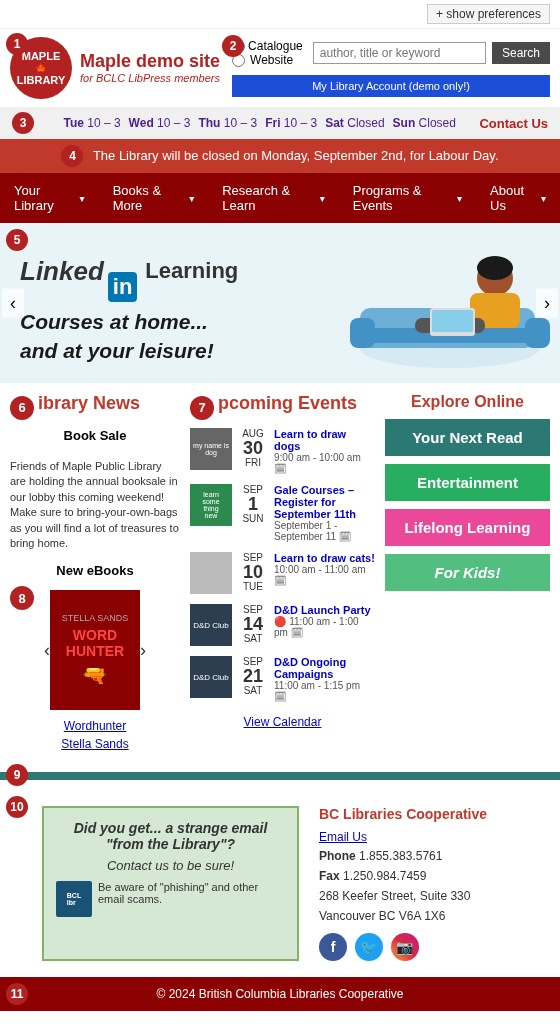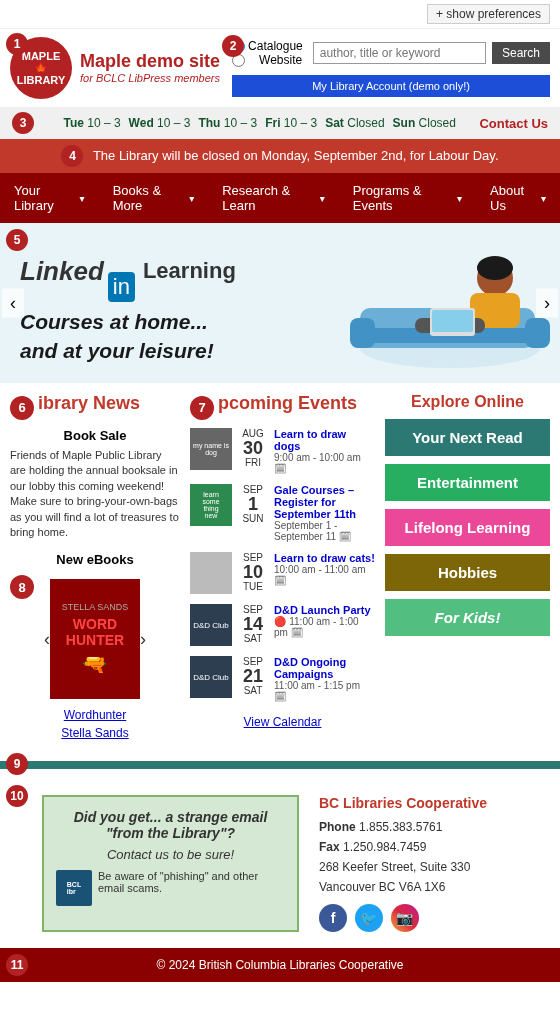--- a/index.html
+++ b/index.html
@@ -18,21 +18,21 @@
     .logo-subtitle { color: #b22222; font-size: 11px; font-style: italic; }
     .search-area { flex: 1; }
     .search-row { display: flex; align-items: center; gap: 6px; margin-bottom: 4px; }
     .search-input { flex: 1; border: 1px solid #999; padding: 3px 6px; font-size: 12px; color: #999; }
     .search-btn { background: #4a4a4a; color: #fff; border: none; padding: 4px 10px; font-size: 12px; cursor: pointer; }
     .my-account-btn { background: #1d4ed8; color: #fff; border: none; padding: 5px 10px; font-size: 11px; cursor: pointer; width: 100%; margin-top: 4px; }
 
     
     .hours-bar { background: #f0f0f0; padding: 5px 12px; display: flex; justify-content: space-between; align-items: center; font-size: 12px; }
     .hours-list { display: flex; gap: 8px; flex-wrap: wrap; }
-    .hours-item { color: #14532d; }
+    .hours-item { color: #4c1d95; }
     .hours-item span.day { font-weight: bold; }
     .contact-us { color: #b22222; font-weight: bold; font-size: 13px; }
 
     
     .alert-bar { background: #c0392b; color: #fff; padding: 6px 12px; font-size: 13px; text-align: center; }
 
     
     .nav-bar { background: #8b0000; display: flex; padding: 0; }
     .nav-item { color: #fff; font-size: 13px; padding: 10px 14px; cursor: pointer; display: flex; align-items: center; gap: 3px; }
     .nav-arrow { font-size: 10px; }
@@ -49,21 +49,21 @@
     .hero-prev { left: 2px; }
     .hero-next { right: 2px; }
 
     
     .main-content { display: flex; padding: 10px; gap: 10px; }
 
     
     .left-col { flex: 0 0 170px; }
     .section-title-red { color: #c0392b; font-size: 18px; font-weight: bold; margin-bottom: 8px; }
     .book-sale { margin-bottom: 12px; }
-    .book-sale h4 { font-size: 13px; font-weight: bold; text-align: center; margin-bottom: 5px; }
+    .book-sale h4 { font-size: 13px; font-weight: bold; text-align: center; margin-bottom: 16px; }
     .book-sale p { font-size: 11px; color: #333; line-height: 1.4; }
     .new-ebooks { }
     .new-ebooks h4 { font-size: 13px; font-weight: bold; text-align: center; margin-bottom: 8px; }
     .ebook-carousel { position: relative; display: flex; align-items: center; justify-content: center; }
     .ebook-prev, .ebook-next { background: none; border: none; font-size: 18px; cursor: pointer; color: #333; }
     .ebook-cover { width: 90px; height: 120px; background: #8b0000; display: flex; align-items: center; justify-content: center; flex-direction: column; color: #fff; font-size: 10px; text-align: center; padding: 4px; }
     .ebook-info { text-align: center; margin-top: 6px; }
     .ebook-info a { color: #0000cc; font-size: 12px; text-decoration: underline; }
 
     
@@ -148,21 +148,21 @@
 
   <div style="flex:1; position:relative;">
     <span class="badge" style="top:-4px; left:-10px; z-index:10;">2</span>
     <div class="search-area">
       <div class="search-row">
         <div style="display:flex; flex-direction:column; font-size:12px; margin-right:4px;">
           <label style="display:flex; align-items:center; gap:3px; font-size:12px;">
             <input type="radio" name="search-type" checked="" style="">
             <span>Catalogue</span>
           </label>
-          <label style="display:flex; align-items:center; gap:14px; font-size:12px;">
+          <label style="display:flex; align-items:center; gap:5px; font-size:12px;">
             <input type="radio" name="search-type" style="">
             <span>Website</span>
           </label>
         </div>
         <input class="search-input" type="text" placeholder="author, title or keyword" style="">
         <button class="search-btn">Search</button>
       </div>
       <button class="my-account-btn">My Library Account (demo only!)</button>
     </div>
   </div>
@@ -208,21 +208,21 @@
     <span class="nav-arrow">▾</span>
   </div>
 </div>
 
 <div class="hero" style="position:relative;">
   <span class="badge" style="position:absolute; top:6px; left:6px; z-index:10;">5</span>
   <button class="hero-prev">‹</button>
   <div class="hero-content">
     <div class="linkedin-logo">
       <span style="font-size:26px; font-weight:900; color:#333; font-style:italic;">Linked</span>
-      <span style="background:#0077b5; color:#fff; font-size:22px; font-weight:normal; padding:2px 5px; border-radius:4px;margin-top:32px;">in</span>
+      <span style="background:#0077b5; color:#fff; font-size:22px; font-weight:bold; padding:2px 5px; border-radius:4px;margin-top:32px;">in</span>
       <span style="font-size:22px; font-weight:bold; color:#333; margin-left:4px;">Learning</span>
     </div>
     <div class="hero-tagline">
       <span style="font-size:21px; font-style:italic; font-weight:bold;">C</span><span style="font-size:21px; font-style:italic; font-weight:bold;">ourses at home...</span><br>
       <span style="font-size:21px; font-style:italic; font-weight:bold;">and at your leisure!</span>
     </div>
   </div>
 
   <div style="position:absolute; right:0; bottom:0; width:220px; height:155px;">
     <svg width="220" height="155" viewBox="0 0 220 155">
@@ -359,21 +359,20 @@
     <div class="view-calendar">
       <a href="#" style="color:#0000cc; font-size:12px; text-decoration:underline;">View Calendar</a>
     </div>
   </div>
 
   <div class="right-col">
     <div class="explore-title">Explore Online</div>
     <button class="explore-btn btn-dark-teal">Your Next Read</button>
     <button class="explore-btn btn-green">Entertainment</button>
     <button class="explore-btn btn-dark-blue">Lifelong Learning</button>
-    <button class="explore-btn btn-olive">Hobbies</button>
     <button class="explore-btn btn-lime-green" style="font-style:italic;">For Kids!</button>
   </div>
 </div>
 
 <div class="divider-teal" style="position:relative;">
   <span class="badge" style="position:absolute; left:6px; top:-8px;">9</span>
 </div>
 
 <div class="footer-content" style="position:relative;">
   <span class="badge" style="position:absolute; left:6px; top:6px;">10</span>
@@ -382,20 +381,21 @@
     <div class="phishing-title">Did you get... a strange email "from the Library"?</div>
     <div class="phishing-cta">Contact us to be sure!</div>
     <div class="phishing-note">
       <div class="bclc-logo-small">BCL<br>ibr</div>
       <span>Be aware of "phishing" and other email scams.</span>
     </div>
   </div>
 
   <div class="contact-info">
     <h3>BC Libraries Cooperative</h3>
+    <div class="email-link">Email Us</div>
     <p><strong>Phone</strong> <span>1.855.383.5761</span></p>
     <p><strong>Fax</strong> <span>1.250.984.7459</span></p>
     <p>268 Keefer Street, Suite 330</p>
     <p>Vancouver BC V6A 1X6</p>
     <div class="social-icons">
       <div class="social-icon fb">f</div>
       <div class="social-icon tw">🐦</div>
       <div class="social-icon ig">📷</div>
     </div>
   </div>

